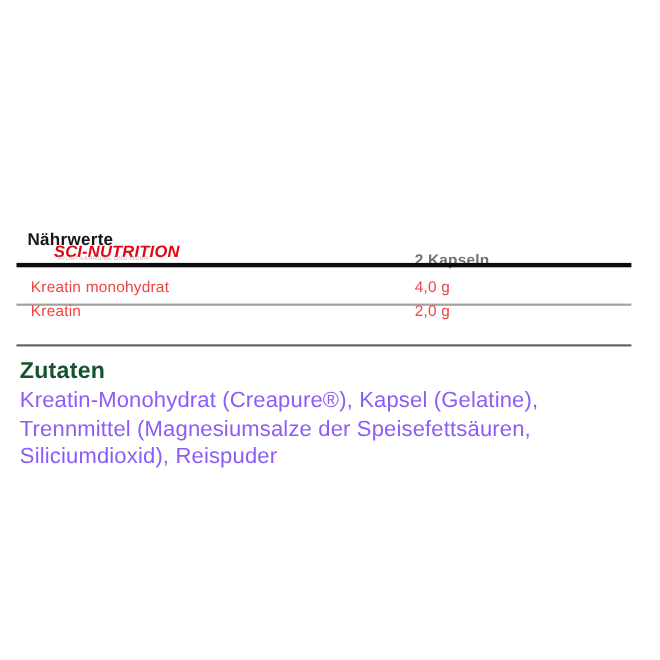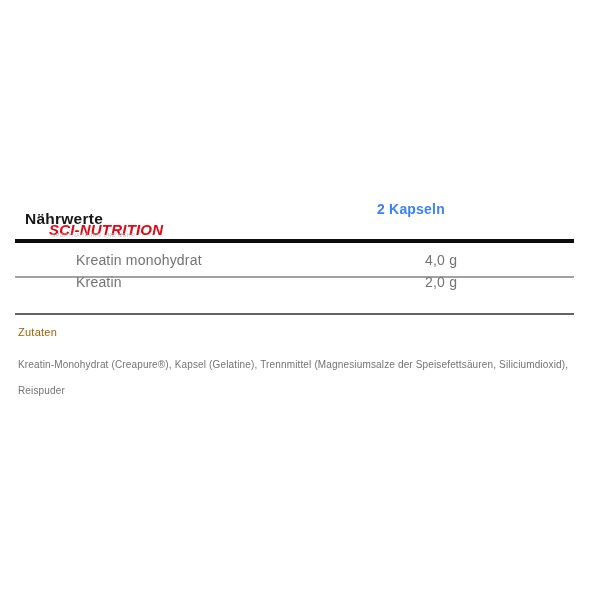--- a/index.html
+++ b/index.html
@@ -29,46 +29,46 @@
     font-size: 15px; font-weight: 700; font-style: italic;
     letter-spacing: .2px;
     color: #e30613;
   }
   .brand-tagline {
     left: 52px; top: 231.5px;
     font-size: 5px; letter-spacing: .6px;
     color: #b9b9b9;
   }
   .col-header {
-    left: 377px; top: 201px;
+    left: 377px; top: 228px;
     font-size: 14px; font-weight: 700; letter-spacing: .2px;
-    color: #3b82f6;
+    color: #737373;
   }
   .rule { position: absolute; left: 15px; width: 559px; }
   .rule-top    { top: 239px; height: 4px; background: #0d0d0d; }
   .rule-mid    { top: 276px; height: 2px; background: #a2a2a2; }
   .rule-bottom { top: 313px; height: 2px; background: #636363; }
 
-  .cell { font-size: 14px; letter-spacing: .2px; color: #737373; margin-left: 48px; }
+  .cell { font-size: 14px; letter-spacing: .2px; color: #ef4444; }
   .r1 { top: 252px; }
   .r2 { top: 274px; }
   .c-label { left: 28px; }
   .c-value { left: 377px; }
 
   .ingredients-heading {
     left: 18px; top: 326px;
-    font-size: 11px; font-weight: 400; letter-spacing: .25px;
-    color: #a16207;
+    font-size: 21px; font-weight: 700; letter-spacing: .25px;
+    color: #14532d;
   }
   .ingredients-text {
     position: absolute;
     left: 18px; top: 352px;
     width: 572px;
-    font-size: 10px; line-height: 25.5px; letter-spacing: .15px;
-    color: #737373;
+    font-size: 20px; line-height: 25.5px; letter-spacing: .15px;
+    color: #8b5cf6;
     white-space: normal;
   }
 </style>
 </head>
 <body>
 
 <div class="screen">
 
   <div class="abs nutrition-title">Nährwerte</div>
 

